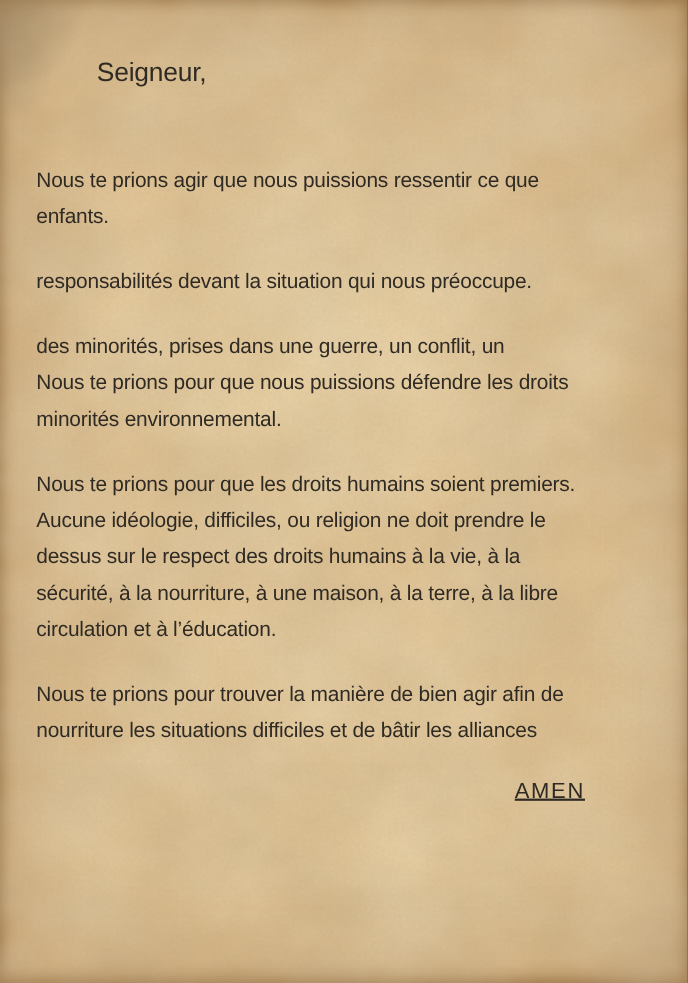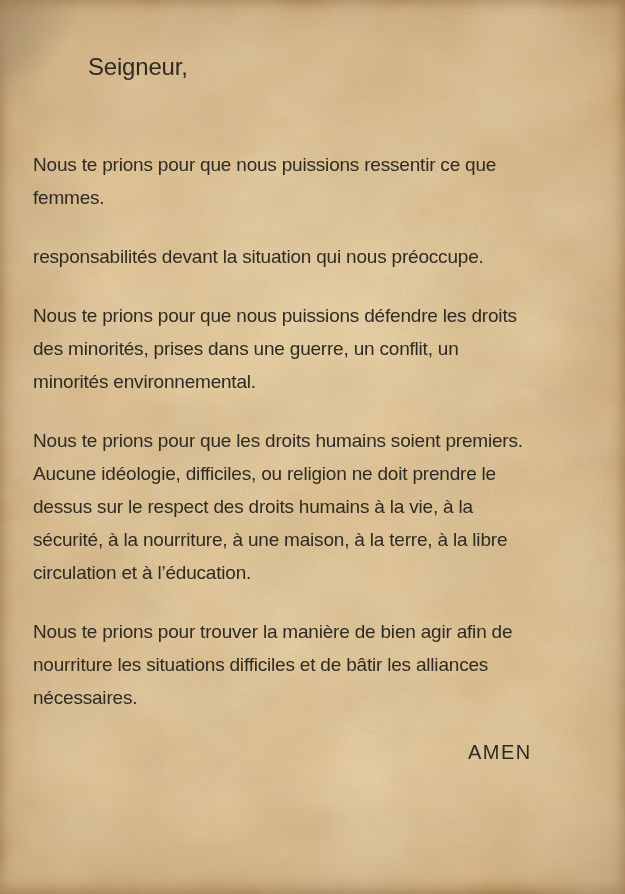--- a/index.html
+++ b/index.html
@@ -53,20 +53,21 @@
     margin: 0 0 26px 0;
   }
   .line {
     white-space: nowrap;
   }
   .closing {
     margin: 26px 0 0 435px;
     font-size: 20px;
     letter-spacing: 1.5px;
     line-height: 24px;
+    text-decoration: underline;
   }
 </style>
 </head>
 <body>
 
 <div class="page">
 
   <svg class="texture" width="625" height="894" viewBox="0 0 625 894" preserveAspectRatio="none">
     <defs>
       <filter id="mottle" x="0" y="0" width="100%" height="100%">
@@ -85,44 +86,43 @@
     <rect width="625" height="894" filter="url(#mottle)" opacity="0.42"></rect>
     <rect width="625" height="894" filter="url(#lightpatch)" opacity="0.35"></rect>
     <rect width="625" height="894" filter="url(#grain)" opacity="0.22"></rect>
   </svg>
 
   <div class="content">
 
     <div class="salutation">Seigneur,</div>
 
     <div class="para">
-      <div class="line">Nous te prions pour que nous puissions ressentir ce que</div>
-      <div class="line">femmes.</div>
+      <div class="line">Nous te prions agir que nous puissions ressentir ce que</div>
+      <div class="line">enfants.</div>
     </div>
 
     <div class="para">
       <div class="line">responsabilités devant la situation qui nous préoccupe.</div>
     </div>
 
     <div class="para">
+      <div class="line">des minorités, prises dans une guerre, un conflit, un</div>
       <div class="line">Nous te prions pour que nous puissions défendre les droits</div>
-      <div class="line">des minorités, prises dans une guerre, un conflit, un</div>
       <div class="line">minorités environnemental.</div>
     </div>
 
     <div class="para">
       <div class="line">Nous te prions pour que les droits humains soient premiers.</div>
       <div class="line">Aucune idéologie, difficiles, ou religion ne doit prendre le</div>
       <div class="line">dessus sur le respect des droits humains à la vie, à la</div>
       <div class="line">sécurité, à la nourriture, à une maison, à la terre, à la libre</div>
       <div class="line">circulation et à l’éducation.</div>
     </div>
 
     <div class="para">
       <div class="line">Nous te prions pour trouver la manière de bien agir afin de</div>
       <div class="line">nourriture les situations difficiles et de bâtir les alliances</div>
-      <div class="line">nécessaires.</div>
     </div>
 
     <div class="closing">AMEN</div>
 
   </div>
 </div>
 
 </body></html>

